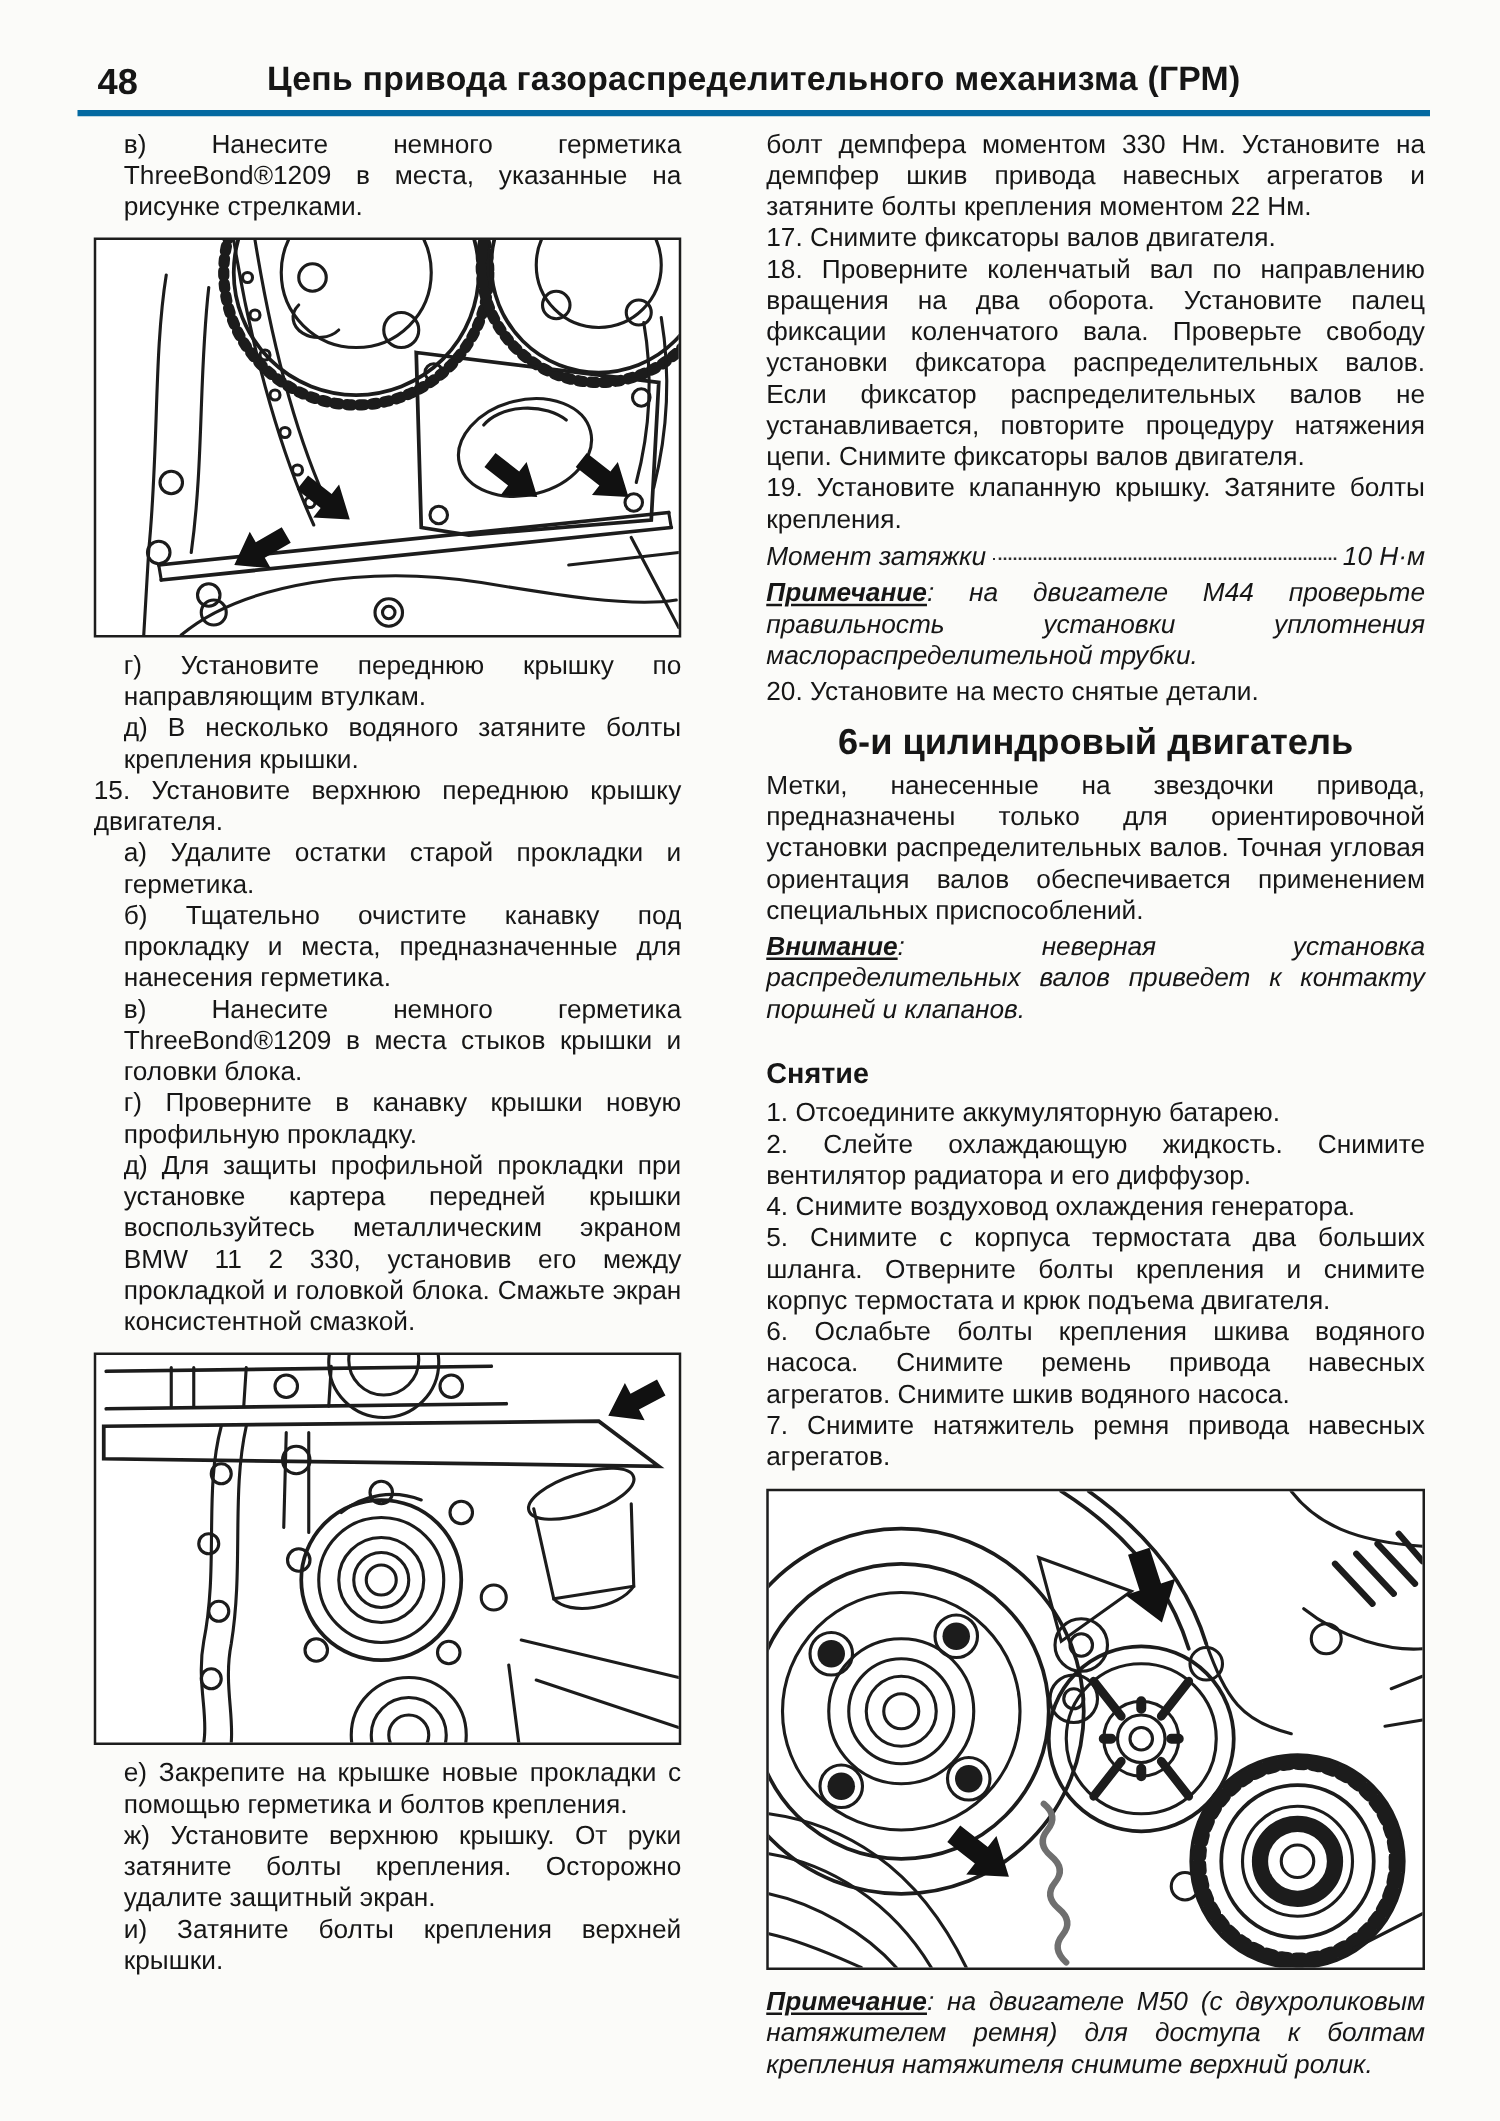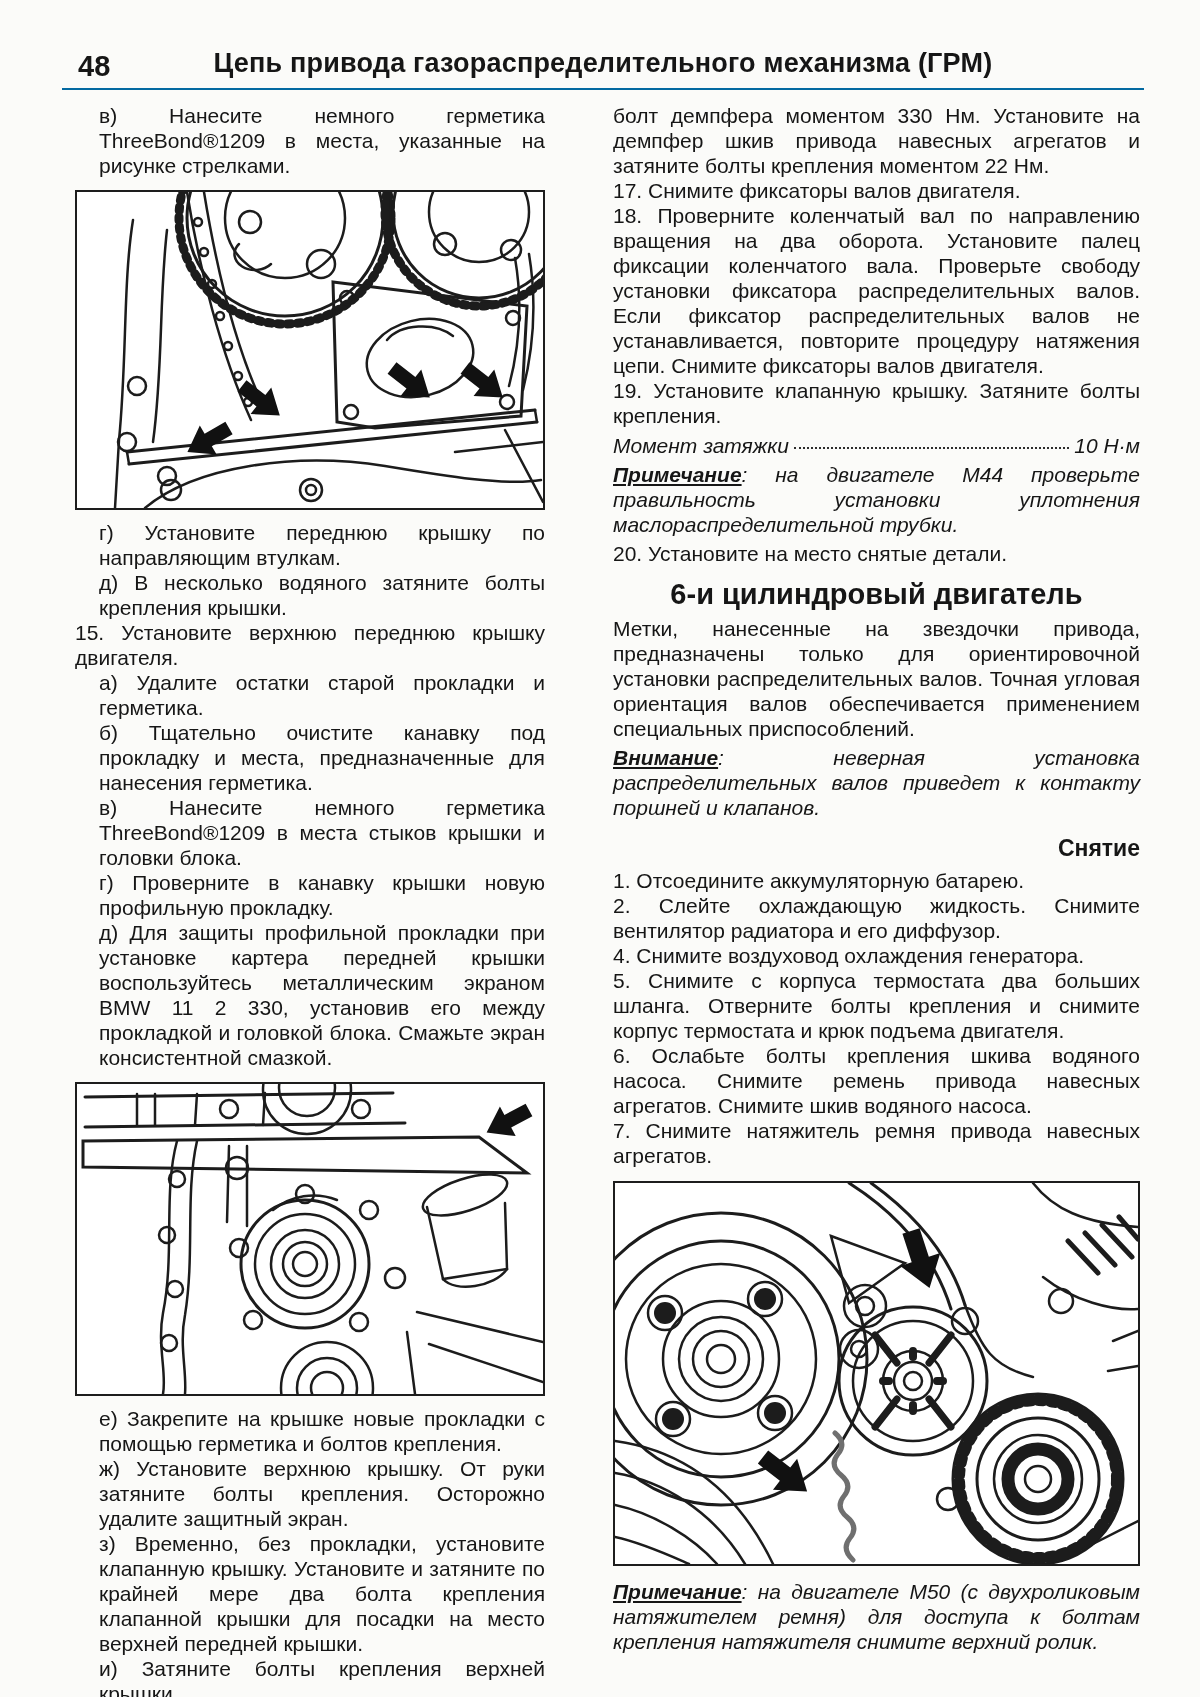--- a/index.html
+++ b/index.html
@@ -9,21 +9,21 @@
     font-family:"Liberation Sans", sans-serif;
     color:#161616;
     position:relative;
     -webkit-font-smoothing:antialiased;
   }
   .page{position:absolute;inset:0;overflow:hidden;}
 
   
   .header{
     position:absolute;left:62px;right:56px;top:48px;
-    border-bottom:2px solid #0369a1;
+    border-bottom:5px solid #0369a1;
     padding-bottom:9px;
   }
   .page-num{
     position:absolute;left:16px;top:2px;
     font-size:29px;font-weight:bold;
   }
   .page-title{
     text-align:center;
     font-size:27px;font-weight:bold;
     letter-spacing:0.2px;
@@ -50,21 +50,21 @@
     transform:translateY(-4px);
   }
   .note{font-style:italic;margin:4px 0 4px 0;}
   .note .lead{text-decoration:underline;font-weight:bold;}
   .section-title{
     font-size:29px;font-weight:bold;
     margin:16px 0 9px 0;text-align:center;
   }
   .sub-title{
     font-size:23px;font-weight:bold;
-    margin:16px 0 7px 0;text-align:right;
+    margin:26px 0 7px 0;text-align:left;
   }
 
   figure{
     margin:12px 0 10px 0;
     border:2px solid #1d1d1d;
     background:#ffffff;
     padding:0;line-height:0;
   }
   figure svg{display:block;}
   .fig-right{margin:13px 0 13px 0;}
@@ -206,21 +206,20 @@
           <circle cx="160" cy="84" r="11"></circle>
         </g>
         <g fill="#111" stroke="none">
           <path d="M0,-6 L20,-6 L20,-14 L40,0 L20,14 L20,6 L0,6 Z" transform="translate(452,26) rotate(152) scale(1.2)"></path>
         </g>
       </svg>
     </figure>
 
     <p class="sub">е) Закрепите на крышке новые прокладки с помощью герметика и болтов крепления.</p>
     <p class="sub">ж) Установите верхнюю крышку. От руки затяните болты крепления. Осторожно удалите защитный экран.</p>
-    <p class="sub">з) Временно, без прокладки, установите клапанную крышку. Установите и затяните по крайней мере два болта крепления клапанной крышки для посадки на место верхней передней крышки.</p>
     <p class="sub">и) Затяните болты крепления верхней крышки.</p>
 
   </div>
 
   <div class="col col-right">
     <p>болт демпфера моментом 330 Нм. Установите на демпфер шкив привода навесных агрегатов и затяните болты крепления моментом 22 Нм.</p>
     <p>17. Снимите фиксаторы валов двигателя.</p>
     <p>18. Проверните коленчатый вал по направлению вращения на два оборота. Установите палец фиксации коленчатого вала. Проверьте свободу установки фиксатора распределительных валов. Если фиксатор распределительных валов не устанавливается, повторите процедуру натяжения цепи. Снимите фиксаторы валов двигателя.</p>
     <p>19. Установите клапанную крышку. Затяните болты крепления.</p>
     <p class="torque">

